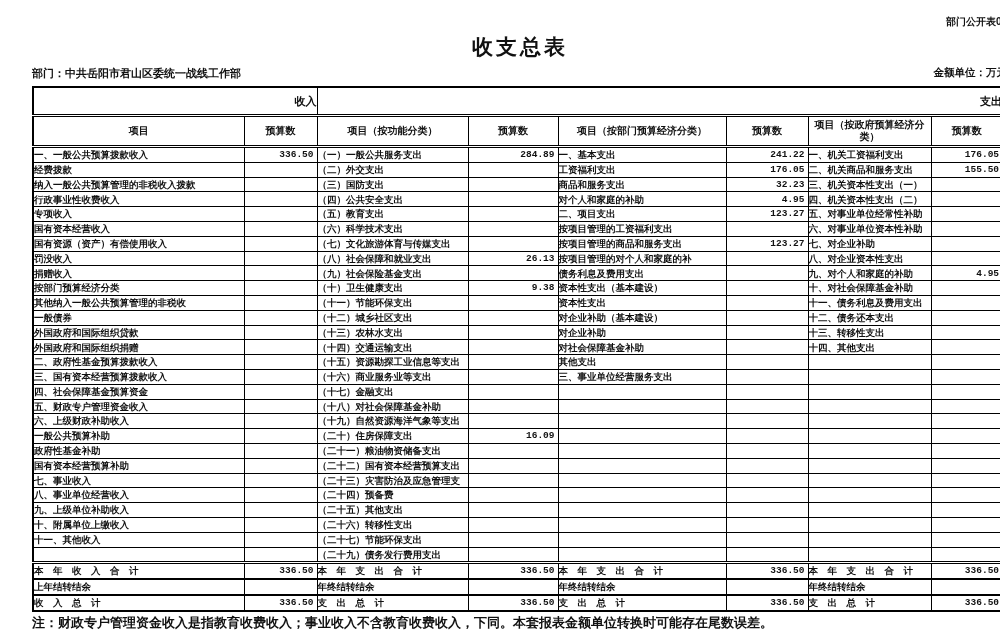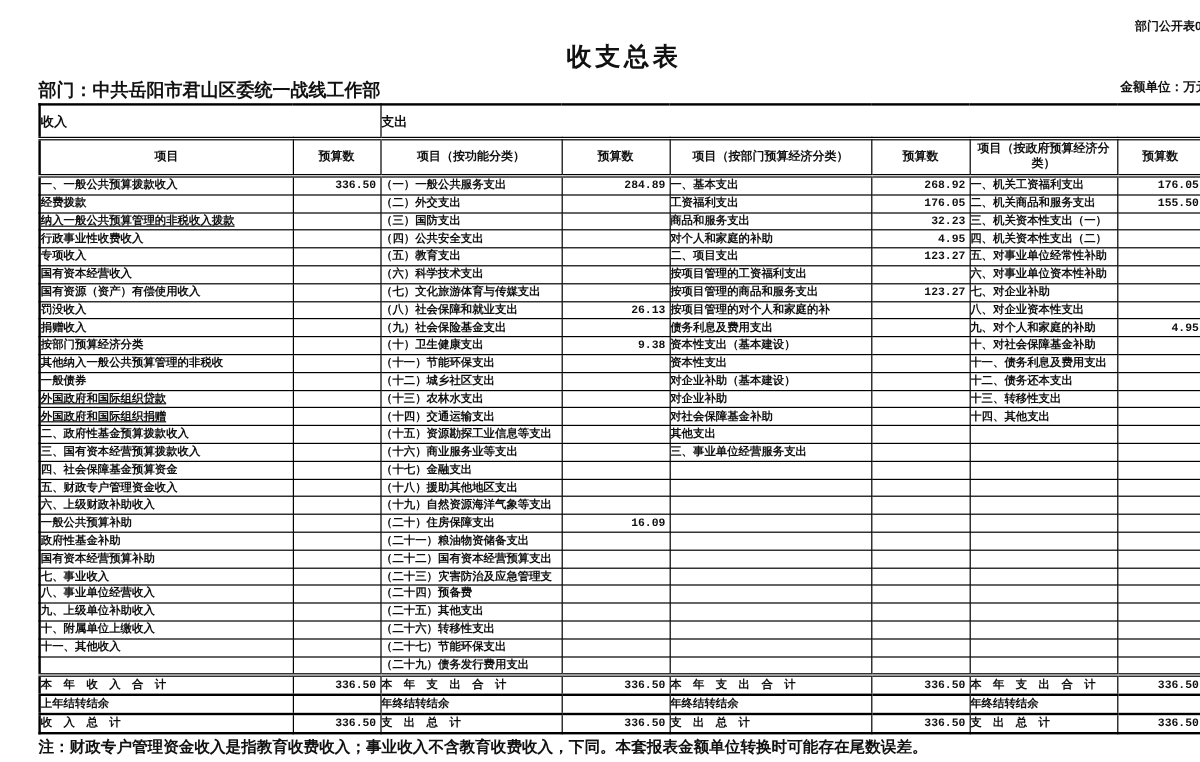--- a/index.html
+++ b/index.html
@@ -3,42 +3,42 @@
 <meta charset="utf-8">
 <style>
   html,body { margin:0; padding:0; background:#ffffff; }
   .page {
     position:relative; width:1000px; height:635px; background:#ffffff;
     font-family:"Liberation Sans", sans-serif; color:#111; overflow:hidden;margin-left:20px;
   }
   .form-label { position:absolute; top:15px; right:13px; font-size:10px; font-weight:bold; }
   .title { position:absolute; top:33px; left:0; right:0; text-align:center;
            font-size:21px; font-weight:bold; letter-spacing:3px; }
-  .dept  { position:absolute; top:66px; left:12px; font-size:15px; font-weight:bold; }
+  .dept  { position:absolute; top:66px; left:12px; font-size:11px; font-weight:bold; }
   .unit  { position:absolute; top:66px; right:13px; font-size:10.5px; font-weight:bold; }
   .note  { position:absolute; top:614px; left:12px; font-size:13px;font-weight:bold; }
 
   table.budget {
     position:absolute; left:12px; top:86px; width:970px;
     border-collapse:collapse; table-layout:fixed;
     border:2px solid #000;
   }
   table.budget th, table.budget td {
     border:1px solid #000; padding:0; overflow:hidden;
     font-weight:bold; color:#111;
   }
-  thead tr.sec th  { height:26px; font-size:11px; text-align:left; border-bottom:3px double #000; }
+  thead tr.sec th  { height:26px; font-size:11px; text-align:right; border-bottom:3px double #000; }
   thead tr.cols th { height:28px; font-size:10px; text-align:center; line-height:12px; border-bottom:3px double #000; padding:0 2px; }
   tbody td { height:13.8px; line-height:13.5px; font-size:9.5px; white-space:nowrap; }
   tbody td.item { text-align:left; }
   tbody td.val  { text-align:right; padding-right:3px;
                   font-family:"Liberation Mono", monospace; font-size:9.5px; }
   td.ind0 { padding-left:3px; }
   td.ind1 { padding-left:17px; }
-  td.ind2 { padding-left:25px;text-decoration:underline; }
+  td.ind2 { padding-left:25px; }
   td.ind3 { padding-left:35px; }
   td.ind4 { padding-left:47px; }
   tr.sum-0 td { border-top:3px double #000; }
   tr.sum-1 td, tr.sum-2 td { border-top:2px solid #000; }
 </style>
 </head>
 <body>
 
 <div class="page">
   <div class="form-label">部门公开表01</div>
@@ -73,21 +73,21 @@
         <th>预算数</th>
       </tr>
     </thead>
     <tbody>
         <tr>
           <td class="item ind0">一、一般公共预算拨款收入</td>
           <td class="val">336.50</td>
           <td class="item ind0">（一）一般公共服务支出</td>
           <td class="val">284.89</td>
           <td class="item ind0">一、基本支出</td>
-          <td class="val">268.92</td>
+          <td class="val">241.22</td>
           <td class="item ind0">一、机关工资福利支出</td>
           <td class="val">176.05</td>
         </tr>
         <tr>
           <td class="item ind3">经费拨款</td>
           <td class="val"></td>
           <td class="item ind0">（二）外交支出</td>
           <td class="val"></td>
           <td class="item ind1">工资福利支出</td>
           <td class="val">176.05</td>
@@ -240,21 +240,21 @@
           <td class="item ind0">（十七）金融支出</td>
           <td class="val"></td>
           <td class="item ind0"></td>
           <td class="val"></td>
           <td class="item ind0"></td>
           <td class="val"></td>
         </tr>
         <tr>
           <td class="item ind0">五、财政专户管理资金收入</td>
           <td class="val"></td>
-          <td class="item ind0">（十八）援助其他地区支出</td>
+          <td class="item ind0">（十八）对社会保障基金补助</td>
           <td class="val"></td>
           <td class="item ind0"></td>
           <td class="val"></td>
           <td class="item ind0"></td>
           <td class="val"></td>
         </tr>
         <tr>
           <td class="item ind0">六、上级财政补助收入</td>
           <td class="val"></td>
           <td class="item ind0">（十九）自然资源海洋气象等支出</td>

